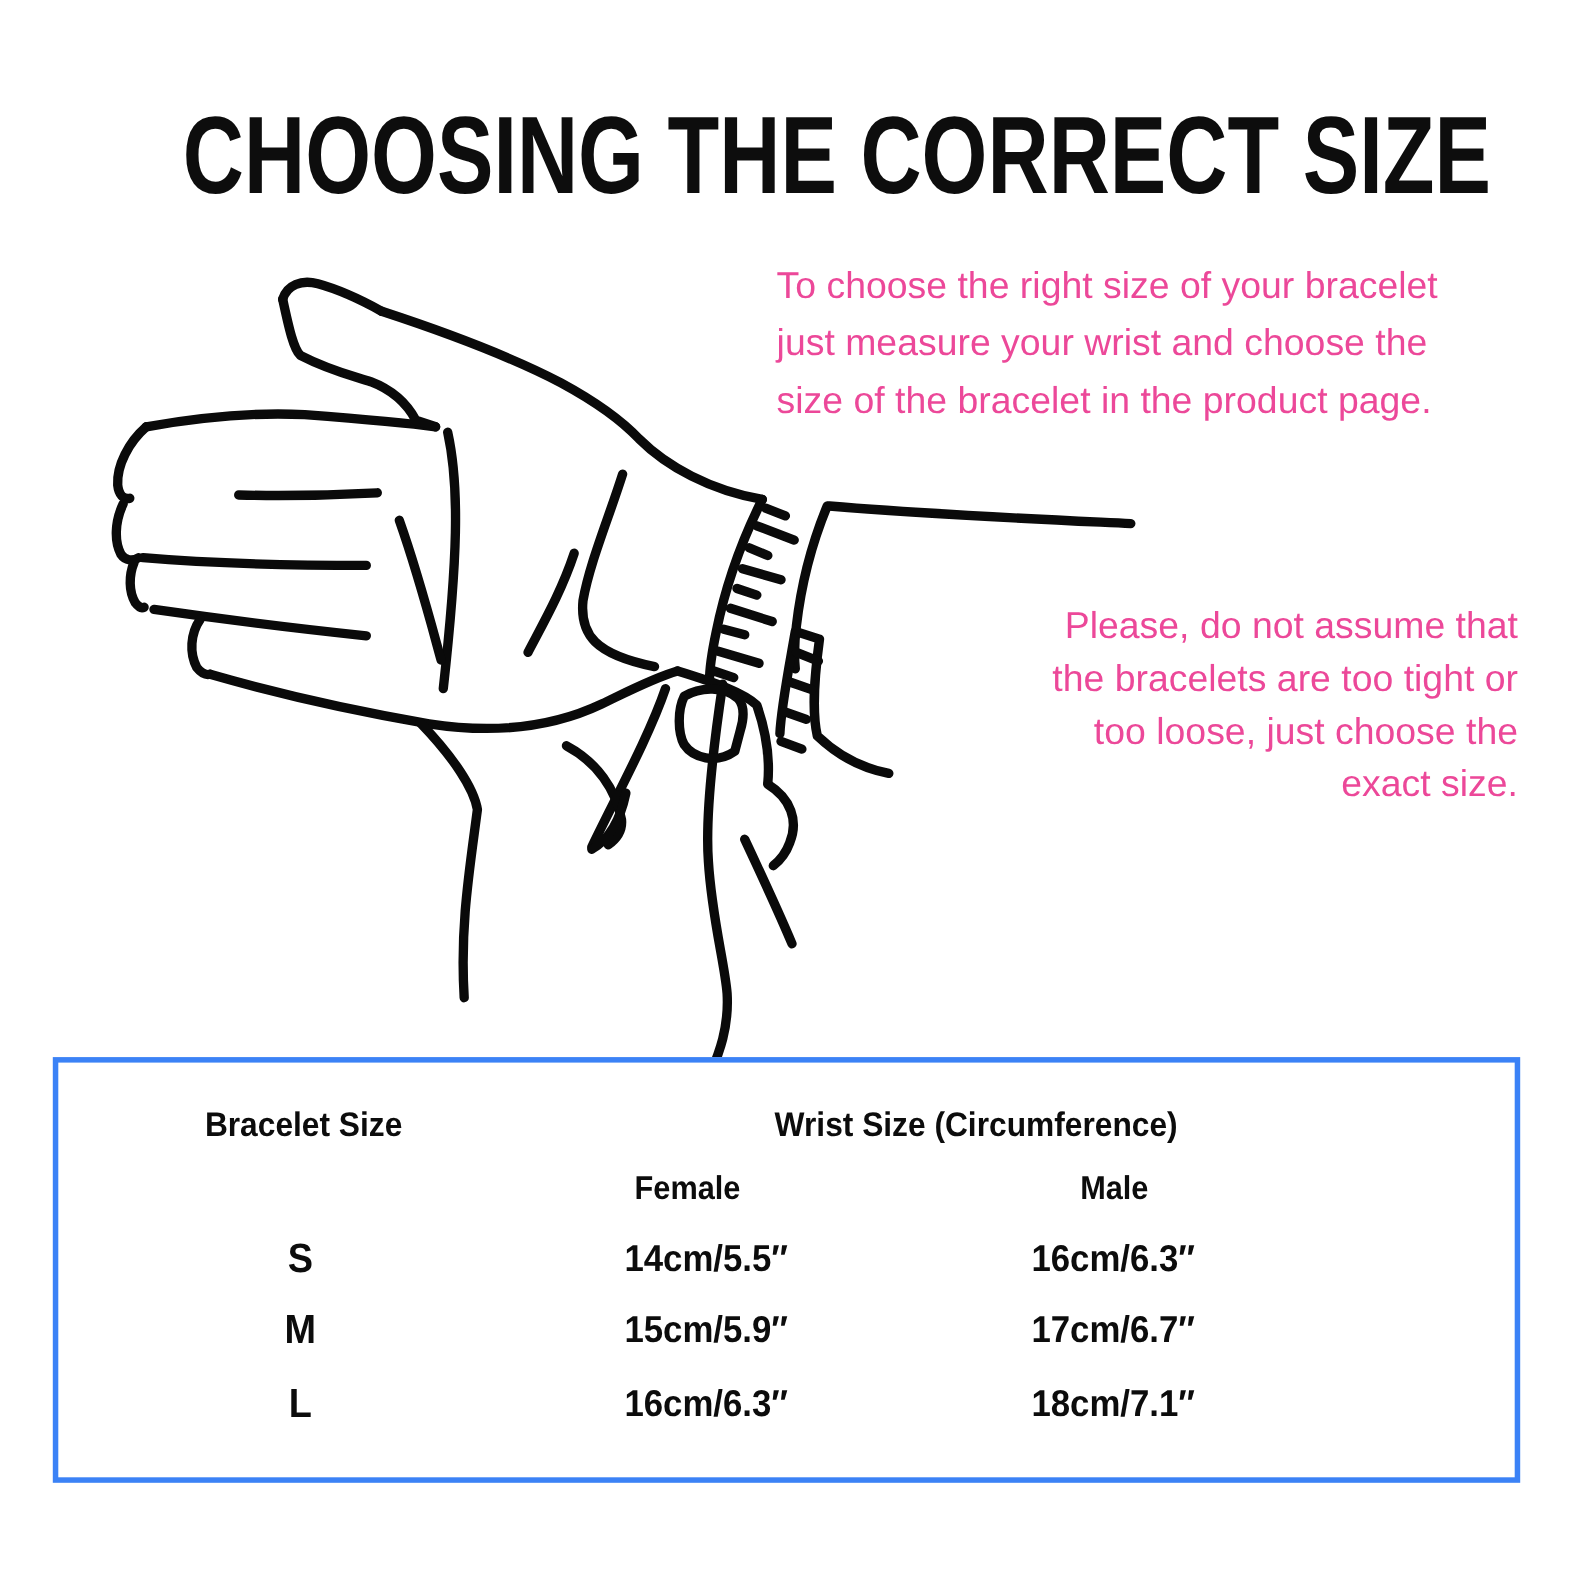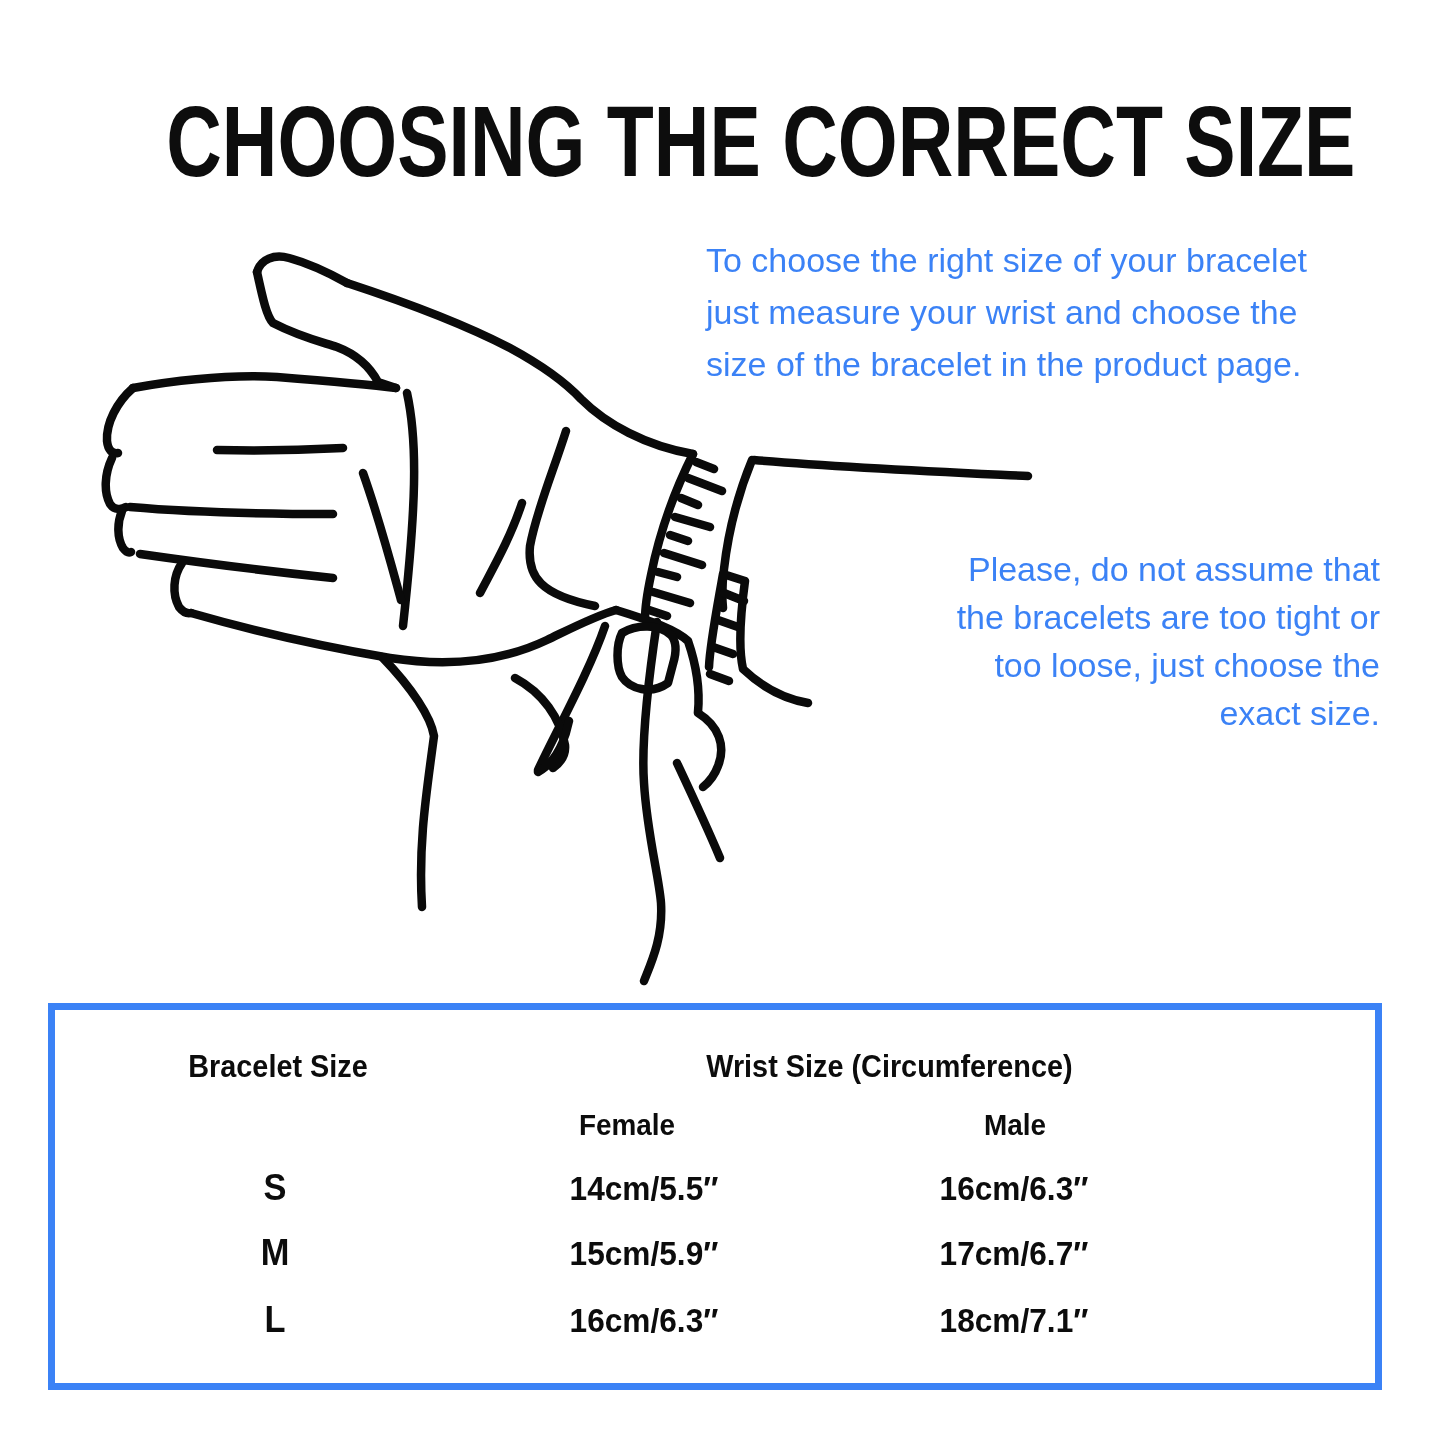--- a/index.html
+++ b/index.html
@@ -19,21 +19,21 @@
     font-size:100px;
     font-weight:bold;
     letter-spacing:0px;
     color:#0d0d0d;
     transform:scaleX(0.77);
     transform-origin:center center;
     white-space:nowrap;
   }
   .para{
     position:absolute;
-    color:#3b82f6;
+    color:#ec4899;
     font-size:34px;
     white-space:pre-line;
   }
   .para-intro{
     left:706px;top:234px;width:660px;
     line-height:52px;
   }
   .para-note{
     left:880px;top:545px;width:500px;
     line-height:48px;
@@ -46,23 +46,23 @@
   }
   .illu path{
     fill:none;
     stroke:#0a0a0a;
     stroke-width:8.5;
     stroke-linecap:round;
     stroke-linejoin:round;
   }
   .size-table{
     position:absolute;
-    left:48px;top:1003px;
+    left:48px;top:961px;
     width:1334px;height:387px;
-    border:7px solid #3b82f6;
+    border:5px solid #3b82f6;
     box-sizing:border-box;
     background:#ffffff;
   }
   .cell{
     position:absolute;
     text-align:center;
     color:#0c0c0c;
     transform:scaleX(0.93);
     transform-origin:center center;
     white-space:nowrap;

